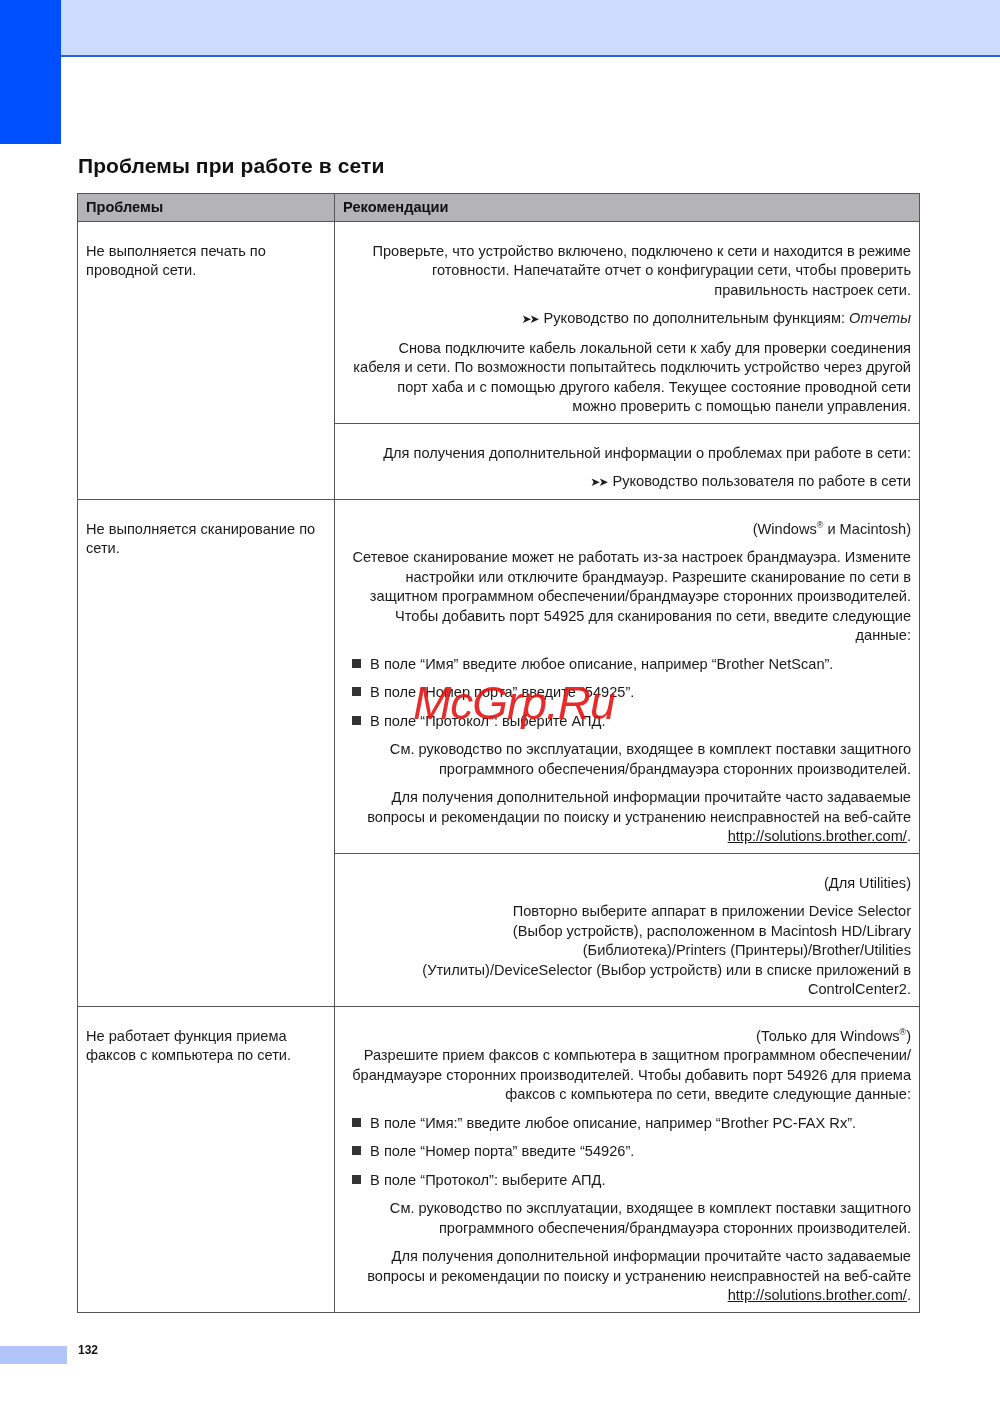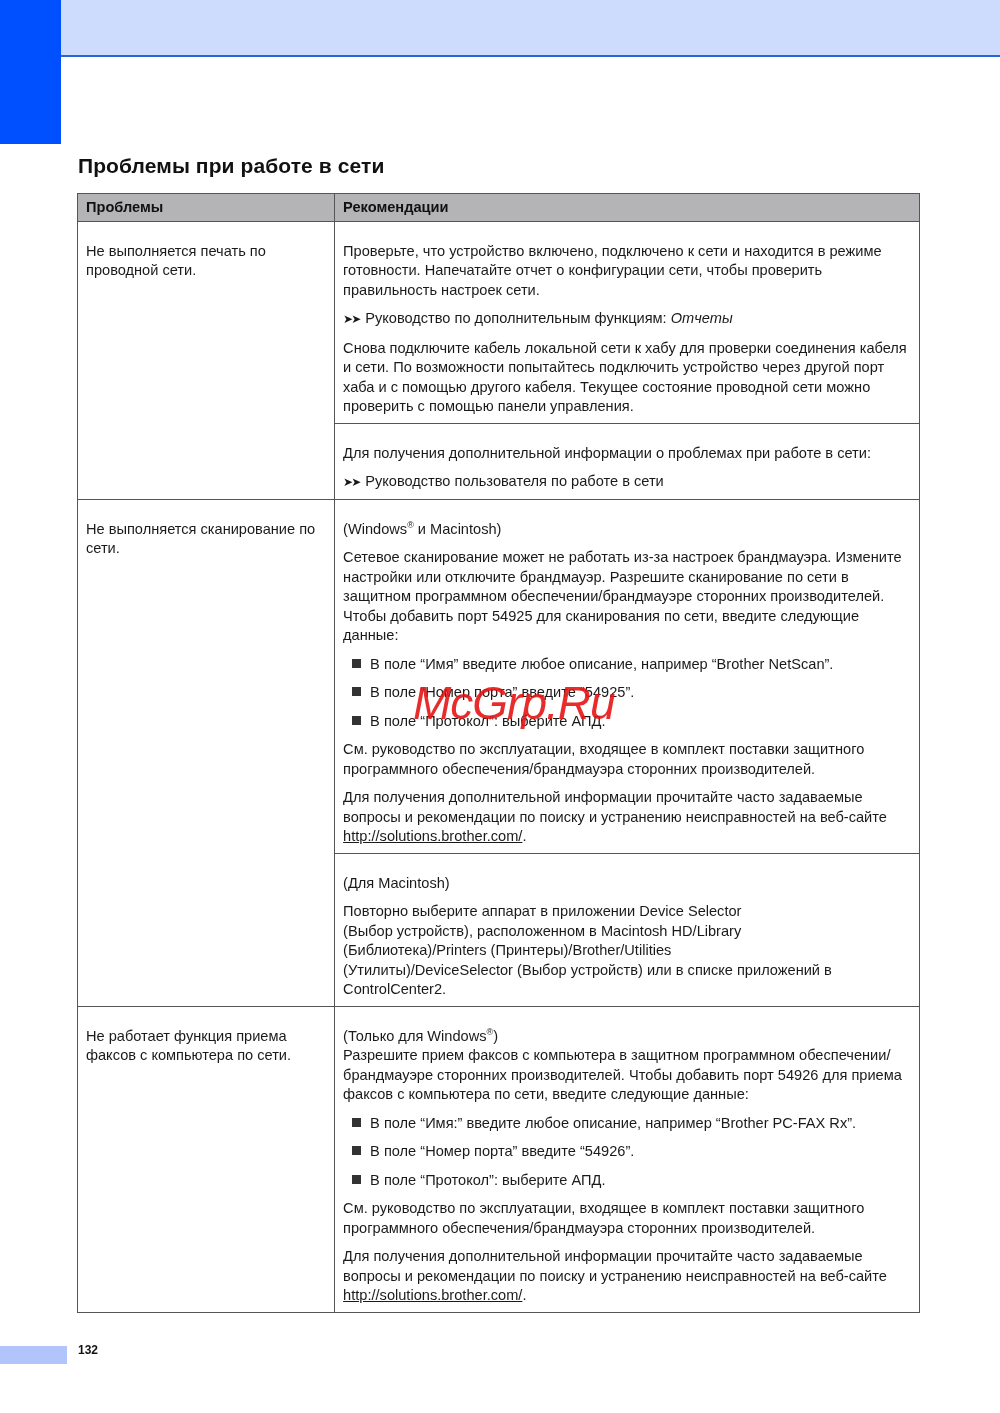--- a/index.html
+++ b/index.html
@@ -56,21 +56,21 @@
       padding: 4px 8px 3px 8px;
       height: 19px;
       color: #111;
     }
     table.trouble td {
       padding: 20px 8px 6px 8px;
       color: #1a1a1a;
     }
     col.c1 { width: 251px; }
     col.c2 { width: 571px; }
-    .rec-para { margin: 0 0 9px 0; }
+    .rec-para { margin: 0 0 9px 7px; text-align: right; }
     .rec-para:last-child { margin-bottom: 0; }
     .rec-para.tight { margin-bottom: 0; }
     .ref-line .arrows {
       font-size: 12px;
       letter-spacing: -2px;
       margin-right: 6px;
     }
     .ital { font-style: italic; }
     .bold { font-weight: normal; }
     .bullet {
@@ -175,21 +175,21 @@
         <div class="bullet">
             <span class="sq"></span>
             <span>В поле “Протокол”: выберите АПД.</span>
           </div>
         <p class="rec-para">См. руководство по эксплуатации, входящее в комплект поставки защитного программного обеспечения/брандмауэра сторонних производителей.</p>
         <p class="rec-para"><span>Для получения дополнительной информации прочитайте часто задаваемые вопросы и рекомендации по поиску и устранению неисправностей на веб-сайте </span><a class="link">http://solutions.brother.com/</a><span>.</span></p>
       </td>
     </tr>
     <tr>
       <td>
-        <p class="rec-para bold">(Для Macintosh)</p>
+        <p class="rec-para bold">(Для Utilities)</p>
         <p class="rec-para"><span>Повторно выберите аппарат в приложении </span><span class="bold">Device Selector</span><br><span> (Выбор устройств), расположенном в </span><span class="bold">Macintosh HD</span><span class="bold">/</span><span class="bold">Library</span><br><span> (Библиотека)/</span><span class="bold">Printers</span><span> (Принтеры)/</span><span class="bold">Brother</span><span class="bold">/</span><span class="bold">Utilities</span><br><span> (Утилиты)/</span><span class="bold">DeviceSelector</span><span> (Выбор устройств) или в списке приложений в </span><br><span class="bold">ControlCenter2</span><span>.</span></p>
       </td>
     </tr>
 
     <tr>
       <td>
         <span>Не работает функция приема факсов с компьютера по сети.</span>
       </td>
       <td>
         <p class="rec-para bold tight"><span>(Только для Windows</span><sup>®</sup><span>)</span></p>

